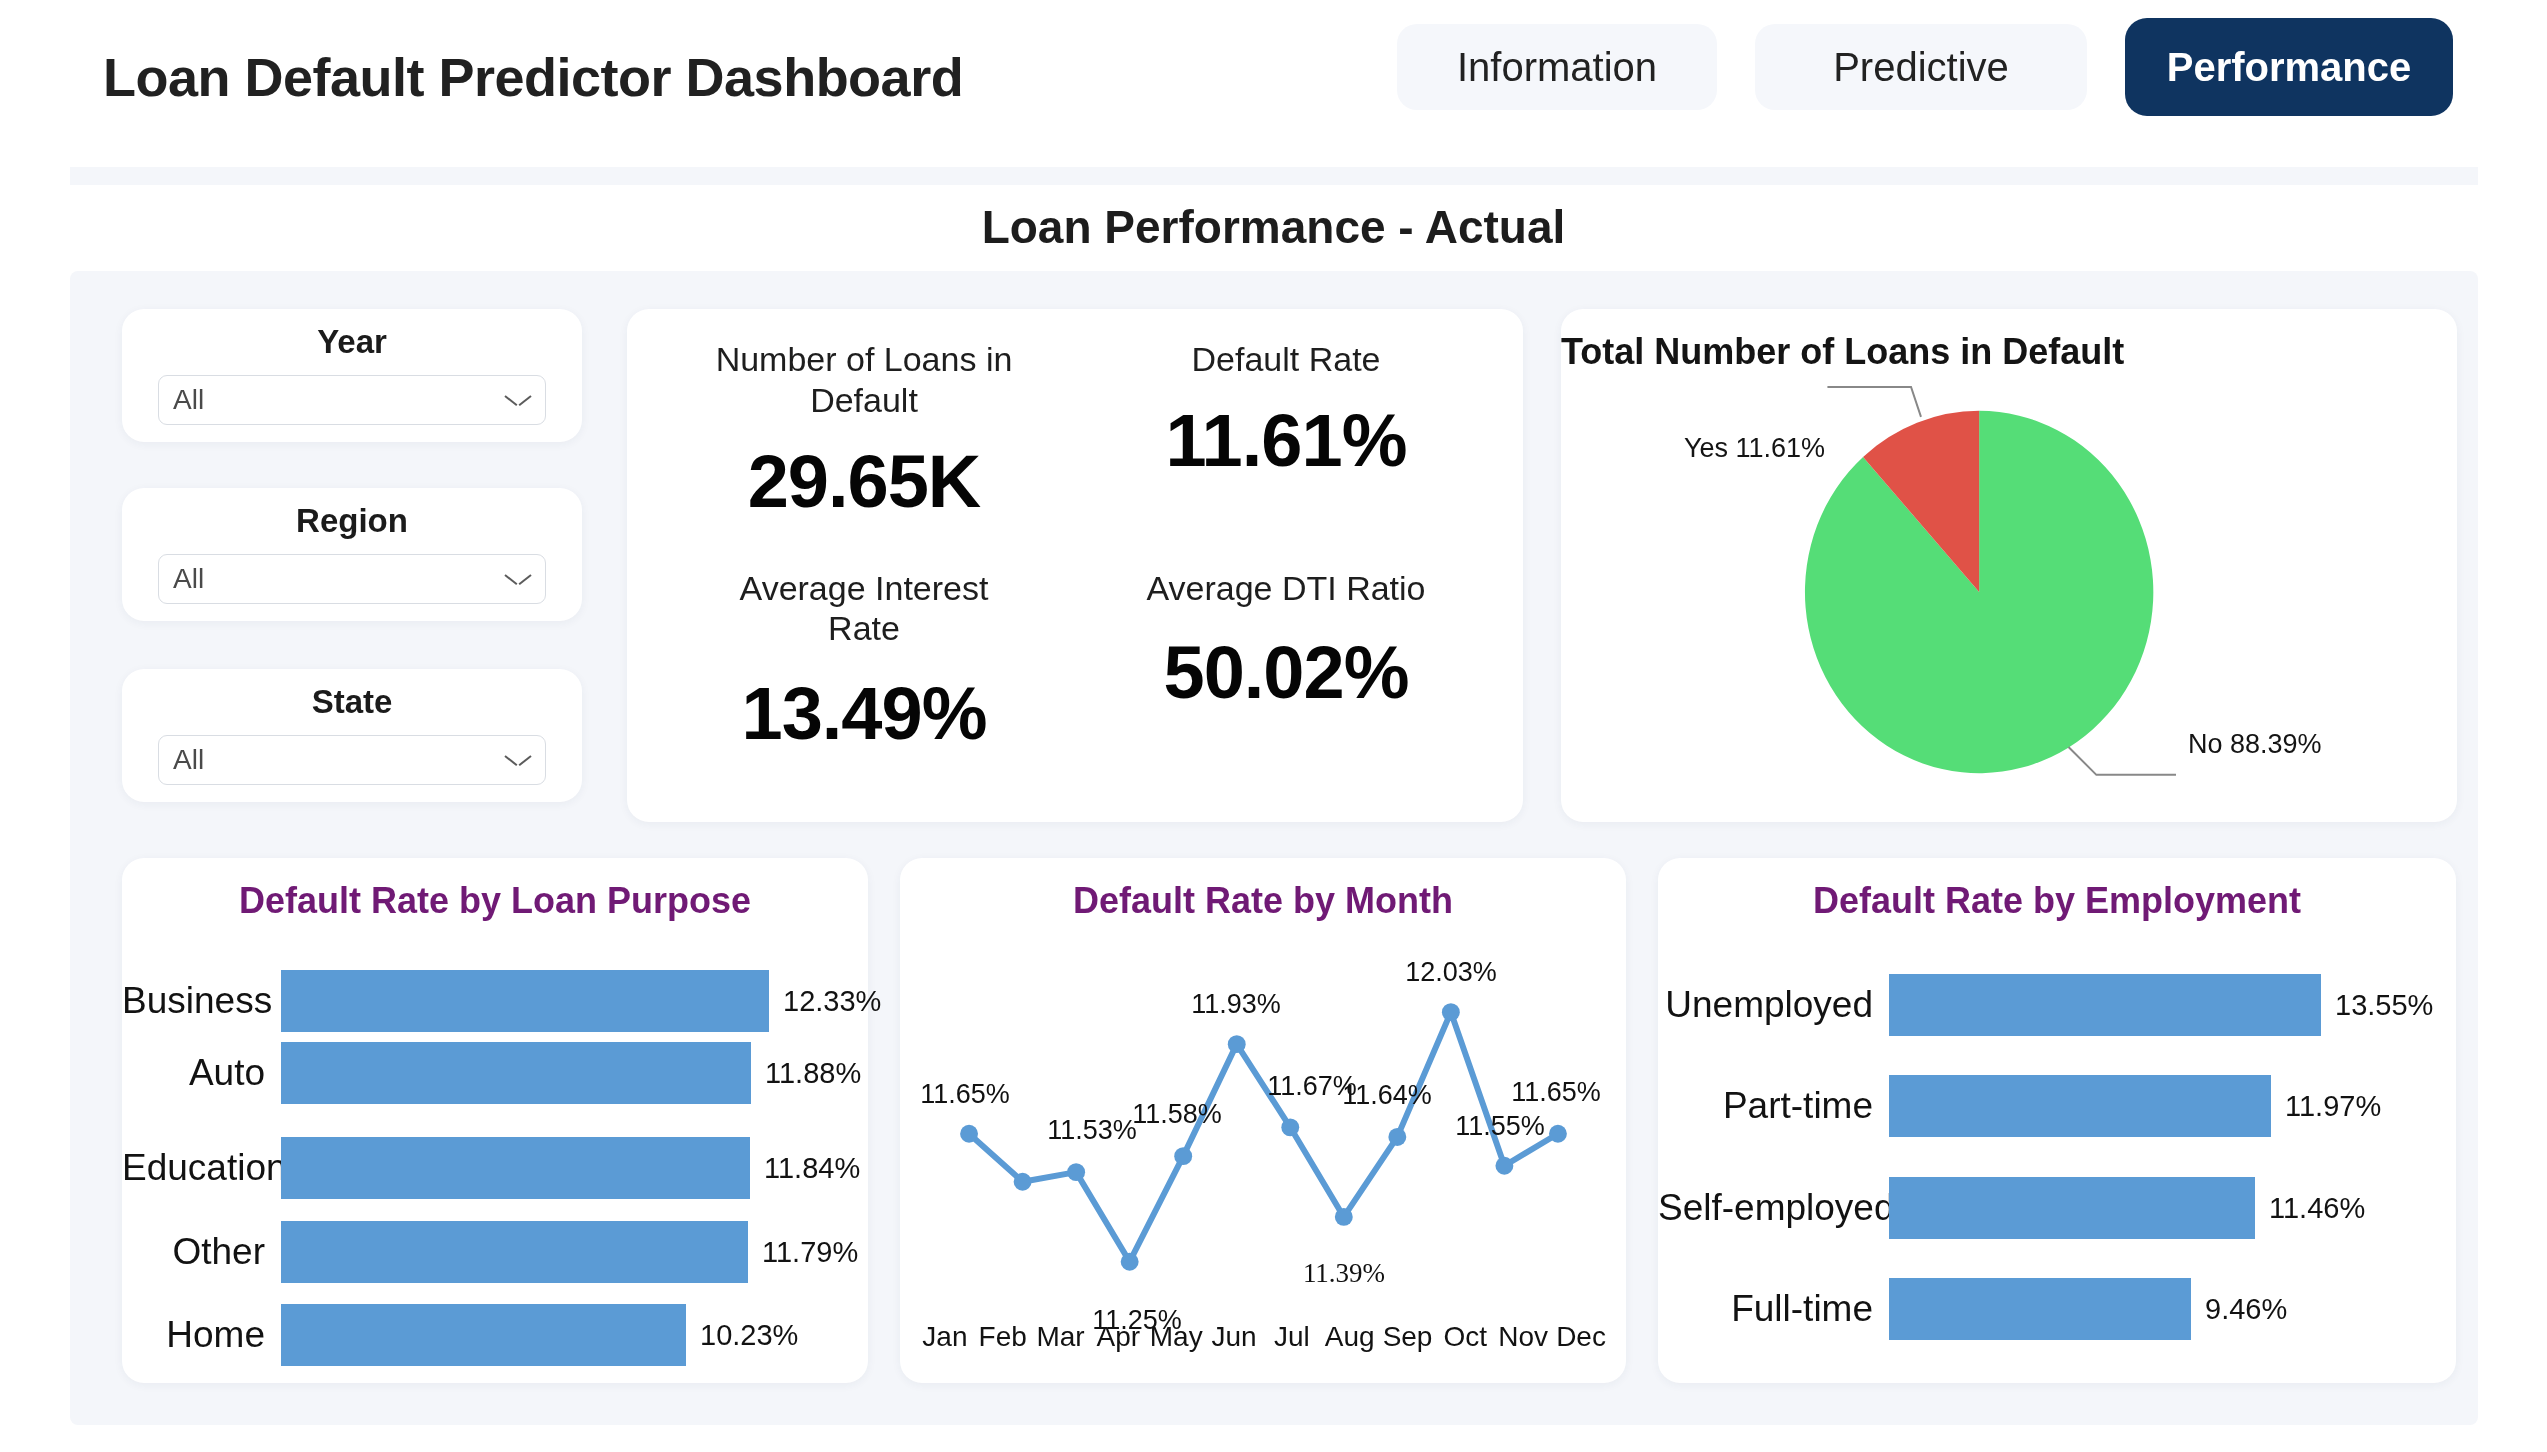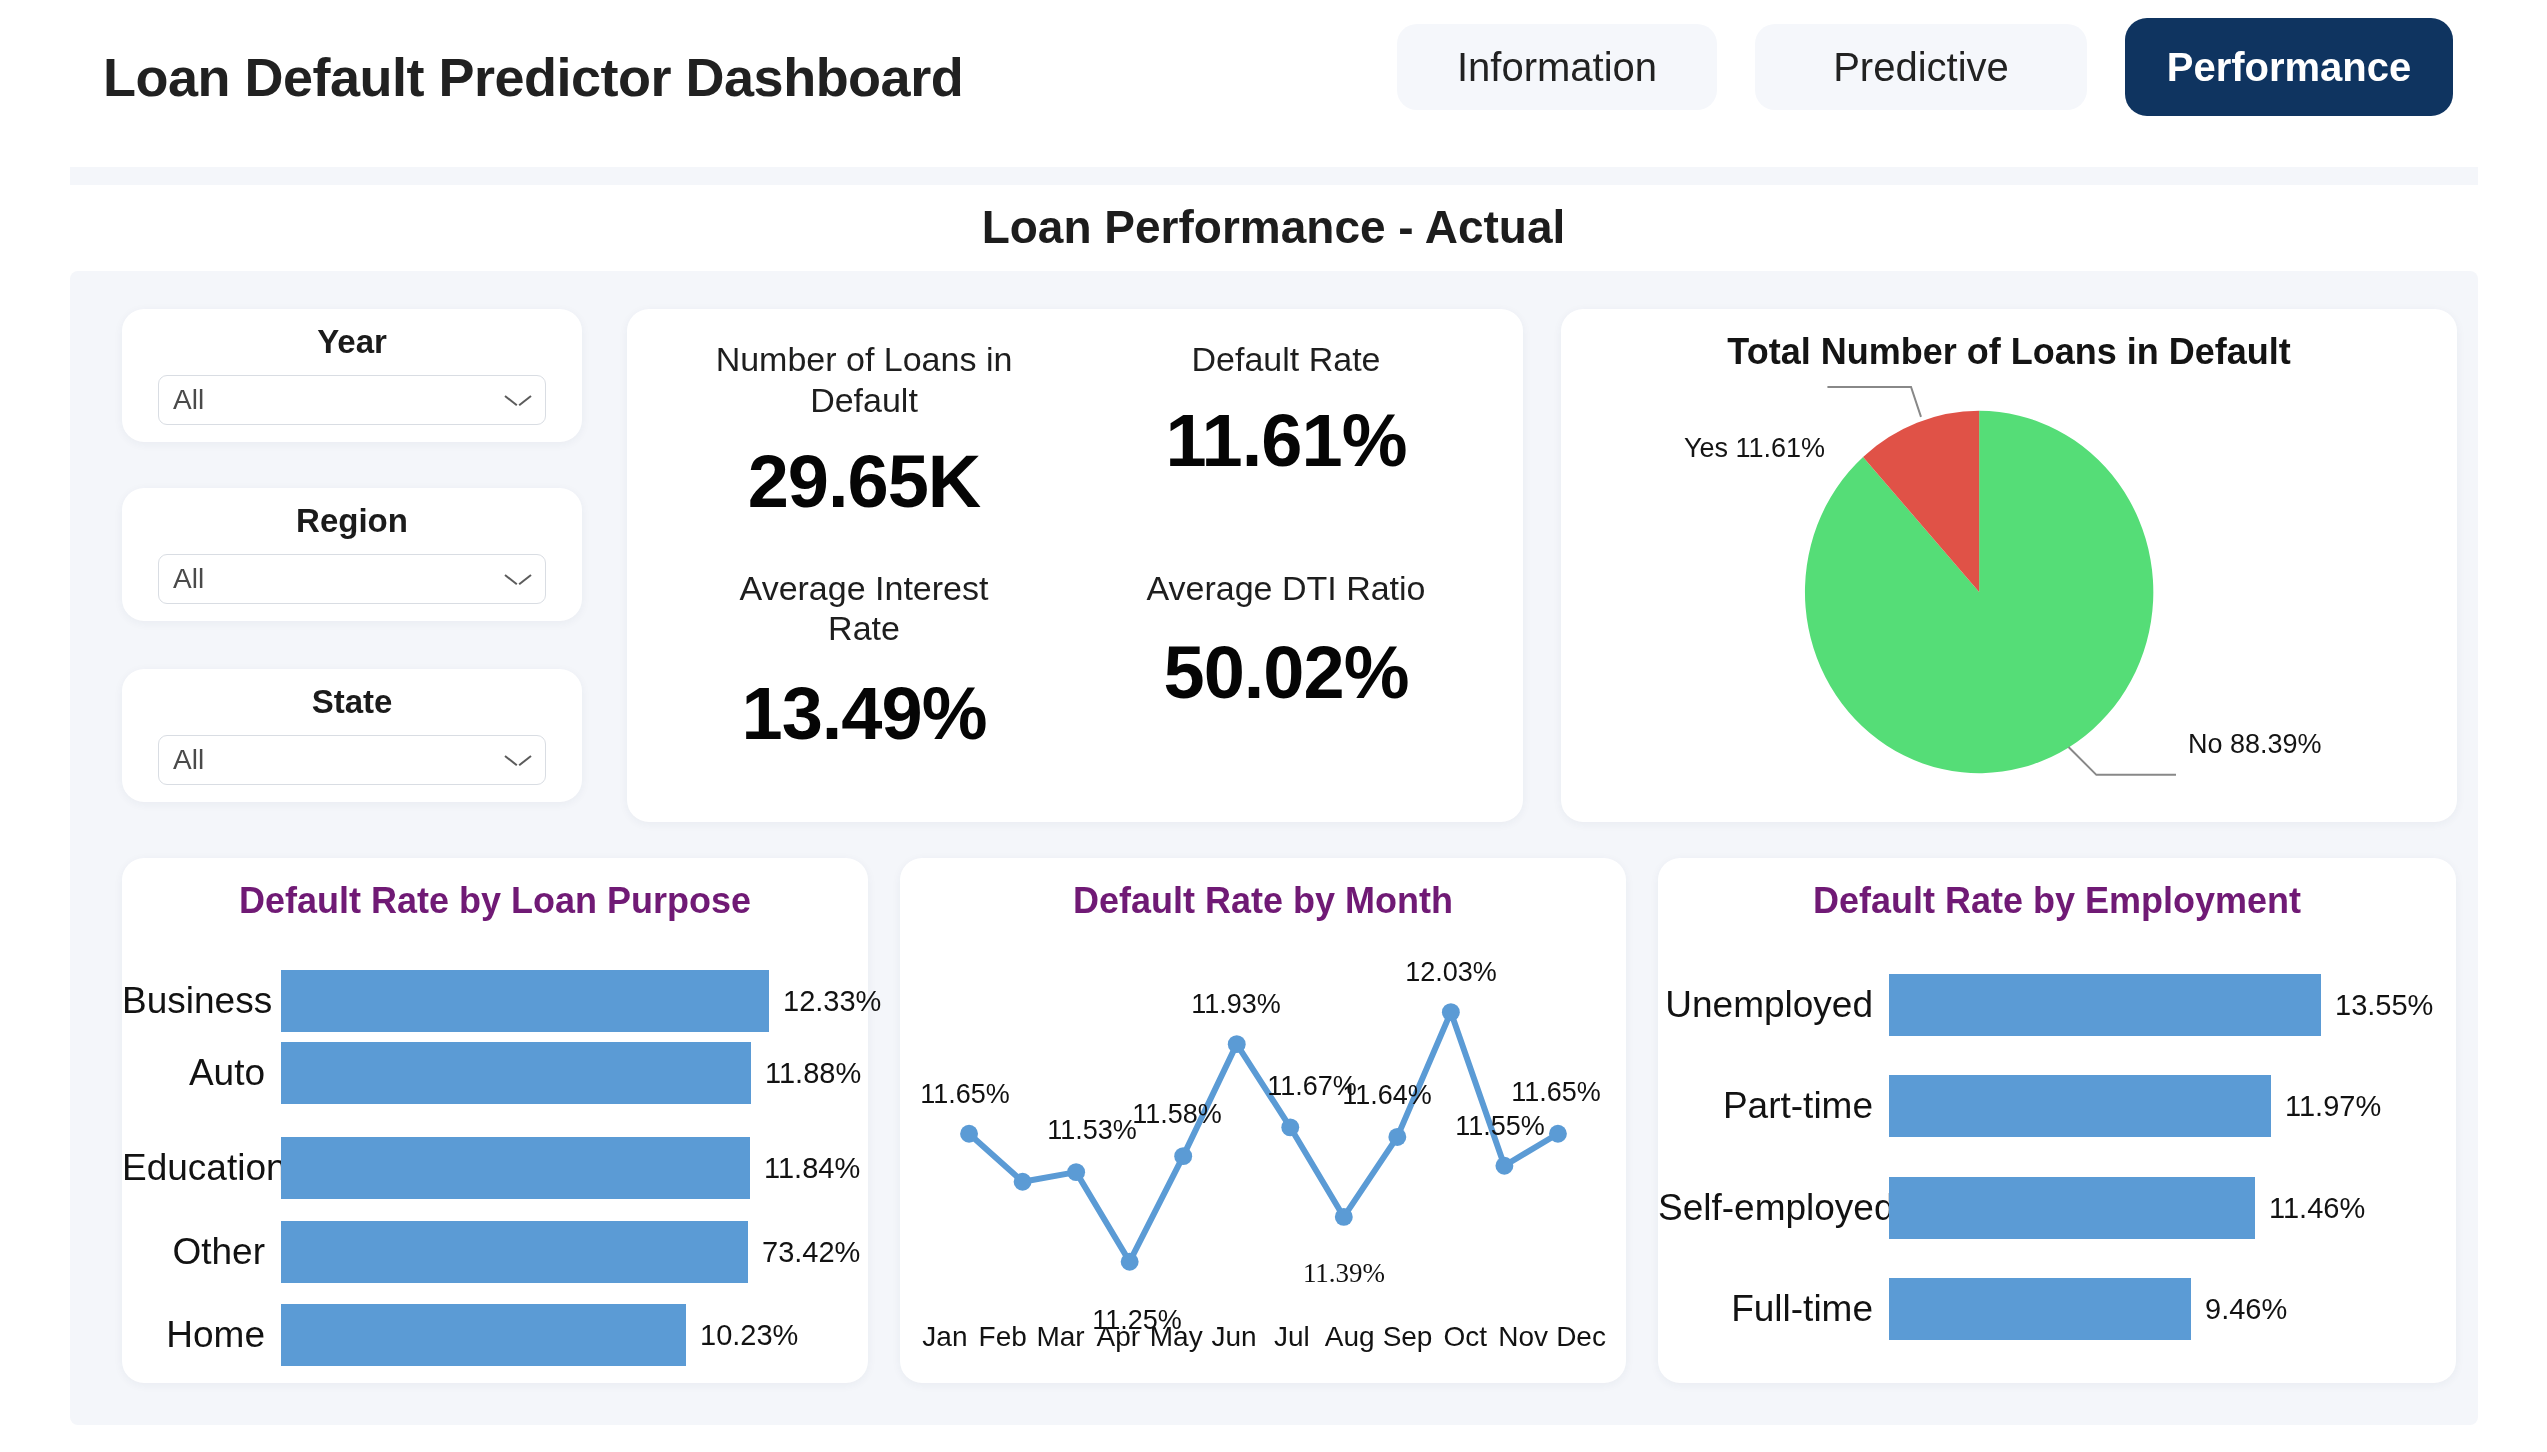--- a/index.html
+++ b/index.html
@@ -107,21 +107,21 @@
   }
   .kpi-value {
     font-size: 74px; font-weight: 700; color: #050505; margin-top: 18px;
     letter-spacing: -1px;
   }
   .kpi.k3 .kpi-value, .kpi.k4 .kpi-value { margin-top: 22px; }
 
   
   .pie-card { left: 1491px; top: 38px; width: 896px; height: 513px; }
   .pie-title {
-    position: absolute; top: 22px; left: 0; width: 100%; text-align: center;
+    position: absolute; top: 22px; left: 0; width: 100%; 
     font-size: 36px; font-weight: 700; color: #141414;
   }
   .pie-wrap { position: absolute; left: 0; top: 74px; width: 100%; height: 428px; }
   .pie-label {
     position: absolute; font-size: 27px; color: #141414; white-space: nowrap;
   }
   .pie-label.yes { left: 123px; top: 50px; }
   .pie-label.no  { left: 627px; top: 346px; }
 
   
@@ -253,21 +253,21 @@
           <div class="hval">11.88%</div>
         </div>
         <div class="hrow" style="top: 177px;">
           <div class="hcat">Education</div>
           <div class="hbar" style="width: 469px; background: rgb(91, 155, 213);"></div>
           <div class="hval">11.84%</div>
         </div>
         <div class="hrow" style="top: 261px;">
           <div class="hcat">Other</div>
           <div class="hbar" style="width: 467px; background: rgb(91, 155, 213);"></div>
-          <div class="hval">73.42%</div>
+          <div class="hval">11.79%</div>
         </div>
         <div class="hrow" style="top: 344px;">
           <div class="hcat">Home</div>
           <div class="hbar" style="width: 405px; background: rgb(91, 155, 213);"></div>
           <div class="hval">10.23%</div>
         </div>
       </div>
   </div>
 
   <div class="card chart-card c-month">

